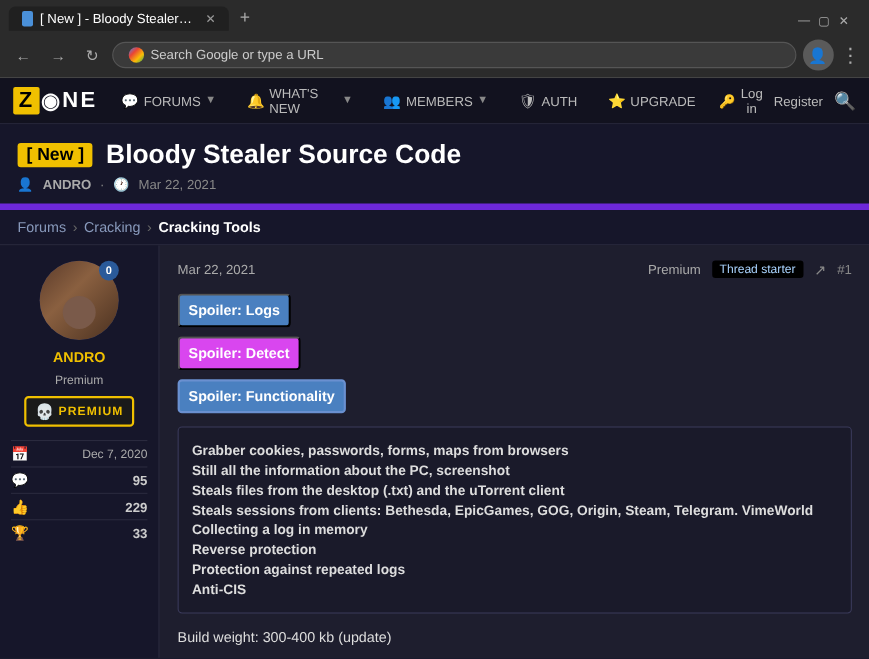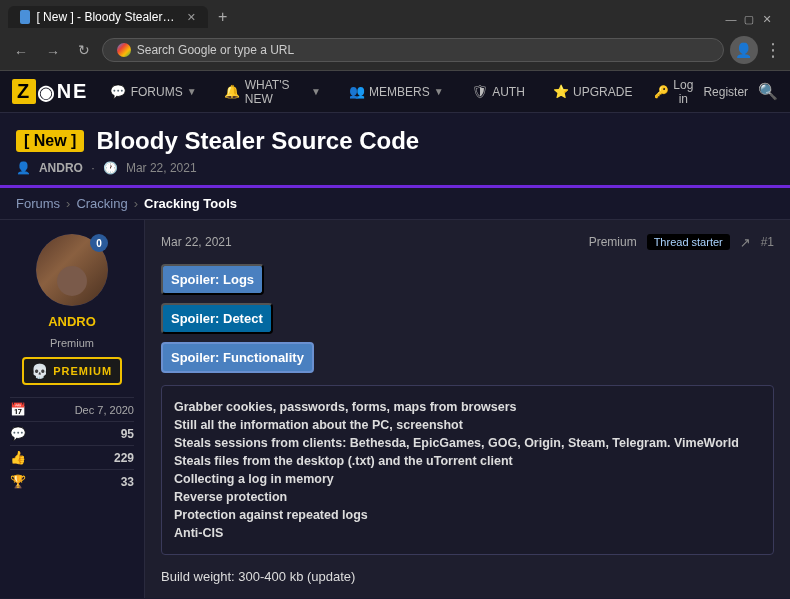--- a/index.html
+++ b/index.html
@@ -171,21 +171,21 @@
       border: none;
       color: #bbb;
       font-size: 12px;
       cursor: pointer;
     }
 
     
     .page-header {
       background: #16162a;
       padding: 14px 16px 10px 16px;
-      border-bottom: 3px solid #6d28d9;
+      border-bottom: 6px solid #6d28d9;
     }
     .page-title-row {
       display: flex;
       align-items: center;
       gap: 12px;
     }
     .new-badge {
       background: #f0c000;
       color: #000;
       font-weight: 900;
@@ -374,21 +374,21 @@
       display: inline-block;
       padding: 6px 8px;
       border-radius: 4px;
       font-size: 13px;
       font-weight: bold;
       cursor: pointer;
       margin-bottom: 8px;
       color: #fff;
     }
     .spoiler-logs { background: #4a80c0; }
-    .spoiler-detect { background: #0369a1; }
+    .spoiler-detect { background: #d946ef; }
     .spoiler-functionality { background: #4a80c0; border: 2px solid #6a90d0; }
 
     
     .post-body {
       border: 1px solid #3a3a5a;
       background: #1a1a2a;
       padding: 12px;
       border-radius: 4px;
       margin-top: 4px;
     }
@@ -575,22 +575,22 @@
       <div>
         <button class="spoiler-btn spoiler-logs">Spoiler: Logs</button><br>
         <button class="spoiler-btn spoiler-detect">Spoiler: Detect</button><br>
         <button class="spoiler-btn spoiler-functionality">Spoiler: Functionality</button>
       </div>
 
       <div class="post-body">
         <ul class="post-list">
           <li>Grabber cookies, passwords, forms, maps from browsers</li>
           <li>Still all the information about the PC, screenshot</li>
+          <li>Steals files from the desktop (.txt) and the uTorrent client</li>
           <li>Steals sessions from clients: Bethesda, EpicGames, GOG, Origin, Steam, Telegram. VimeWorld</li>
-          <li>Steals files from the desktop (.txt) and the uTorrent client</li>
           <li>Collecting a log in memory</li>
           <li>Reverse protection</li>
           <li>Protection against repeated logs</li>
           <li>Anti-CIS</li>
         </ul>
       </div>
 
       <div class="post-extra">
         <p>Build weight: 300-400 kb (update)</p>
         <p>The Stiller sends the log to the telegram via the host, so the logs cannot be merged.(update)</p>

